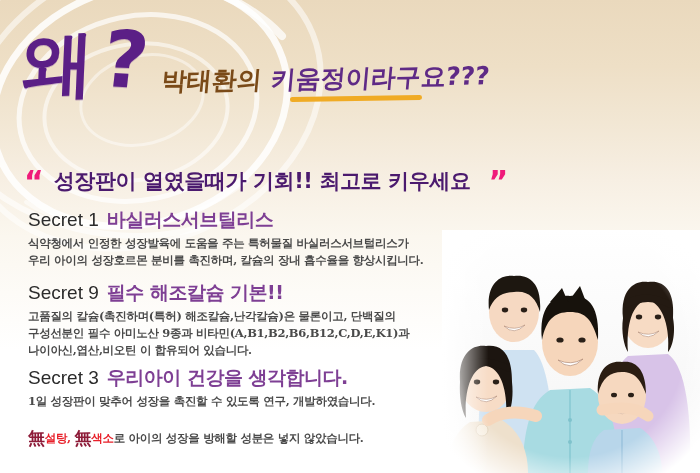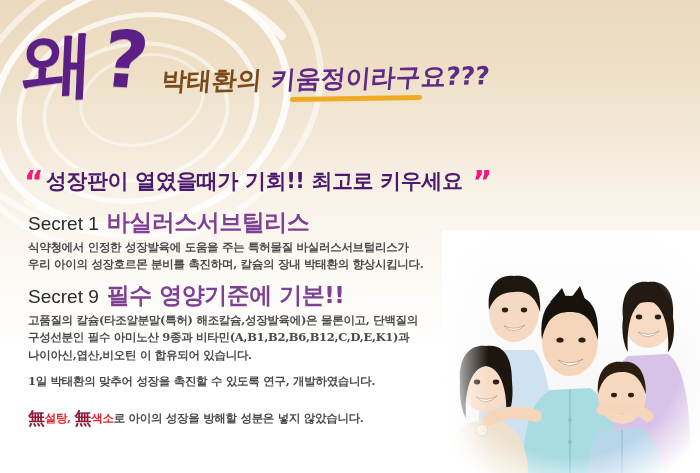--- a/index.html
+++ b/index.html
@@ -105,21 +105,21 @@
     vertical-align: -4px;
     letter-spacing: -2px;
   }
   .qmark.close { margin-left: 6px; }
   .quote-text {
     font-family: "DejaVu Sans", sans-serif;
     font-size: 21px;
     font-weight: 700;
     color: #4b1a6e;
     letter-spacing: -0.4px;
-    margin: 0 4px;
+    margin: 0 12px;
   }
 
   
   .secret {
     position: absolute;
     left: 28px;
     width: 420px;
   }
   .secret-1 { top: 210px; }
   .secret-2 { top: 283px; }
@@ -131,21 +131,21 @@
   }
   .secret-label {
     font-family: "Liberation Sans", sans-serif;
     font-size: 19px;
     font-weight: 400;
     color: #2b2b2b;
     letter-spacing: 0px;
   }
   .secret-sub {
     font-family: "DejaVu Sans", sans-serif;
-    font-size: 23px;
+    font-size: 19px;
     font-weight: 700;
     color: #7e3f94;
     margin-left: 8px;
     letter-spacing: -0.5px;
   }
   .secret-body {
     margin-top: 5px;
     font-family: "DejaVu Serif", serif;
     font-size: 11.5px;
     font-weight: 700;
@@ -221,34 +221,37 @@
 
   <div class="quote-line">
     <span class="qmark open">“</span><span class="quote-text">성장판이 열였을때가 기회!! 최고로 키우세요</span><span class="qmark close">”</span>
   </div>
 
   <div class="secret secret-1">
     <div class="secret-head">
       <span class="secret-label">Secret 1</span><span class="secret-sub">바실러스서브틸리스</span>
     </div>
     <div class="secret-body">식약청에서 인정한 성장발육에 도움을 주는 특허물질 바실러스서브털리스가
-우리 아이의 성장호르몬 분비를 촉진하며, 칼슘의 장내 박태환의 향상시킵니다.</div>
+우리 아이의 성장호르몬 분비를 촉진하며, 칼슘의 장내 흡수율을 향상시킵니다.</div>
   </div>
 
   <div class="secret secret-2">
     <div class="secret-head">
-      <span class="secret-label">Secret 9</span><span class="secret-sub">필수 영양기준에  기본!!</span>
-    </div>
-    <div class="secret-body">고품질의 칼슘(타조알분말(특허) 해조칼슘,성장발육에)은 물론이고, 단백질의
+      <span class="secret-label">Secret 9</span><span class="secret-sub">필수 해조칼슘  기본!!</span>
+    </div>
+    <div class="secret-body">고품질의 칼슘(촉진하며(특허) 해조칼슘,난각칼슘)은 물론이고, 단백질의
 구성선분인 필수 아미노산 9종과 비타민(A,B1,B2,B6,B12,C,D,E,K1)과
 나이아신,엽산,비오틴 이 합유되어 있습니다.</div>
   </div>
 
   <div class="secret secret-3">
-    <div class="secret-body">1일 박태환의 맞추어 성장을 촉진할 수 있도록 연구, 개발하였습니다.</div>
+    <div class="secret-head">
+      <span class="secret-label">Secret 3</span><span class="secret-sub">우리아이 건강을 생각합니다.</span>
+    </div>
+    <div class="secret-body">1일 성장판이 맞추어 성장을 촉진할 수 있도록 연구, 개발하였습니다.</div>
     <div class="no-line">
       <span class="mu">無</span><span class="red">설탕,</span>
       <span class="mu">無</span><span class="red">색소</span><span>로 아이의 성장을 방해할 성분은 넣지 않았습니다.</span>
     </div>
   </div>
 
   <div class="photo">
     <svg width="258" height="243" viewBox="0 0 258 243">
       <defs>
         <linearGradient id="bgf" x1="0" y1="0" x2="0" y2="1">

